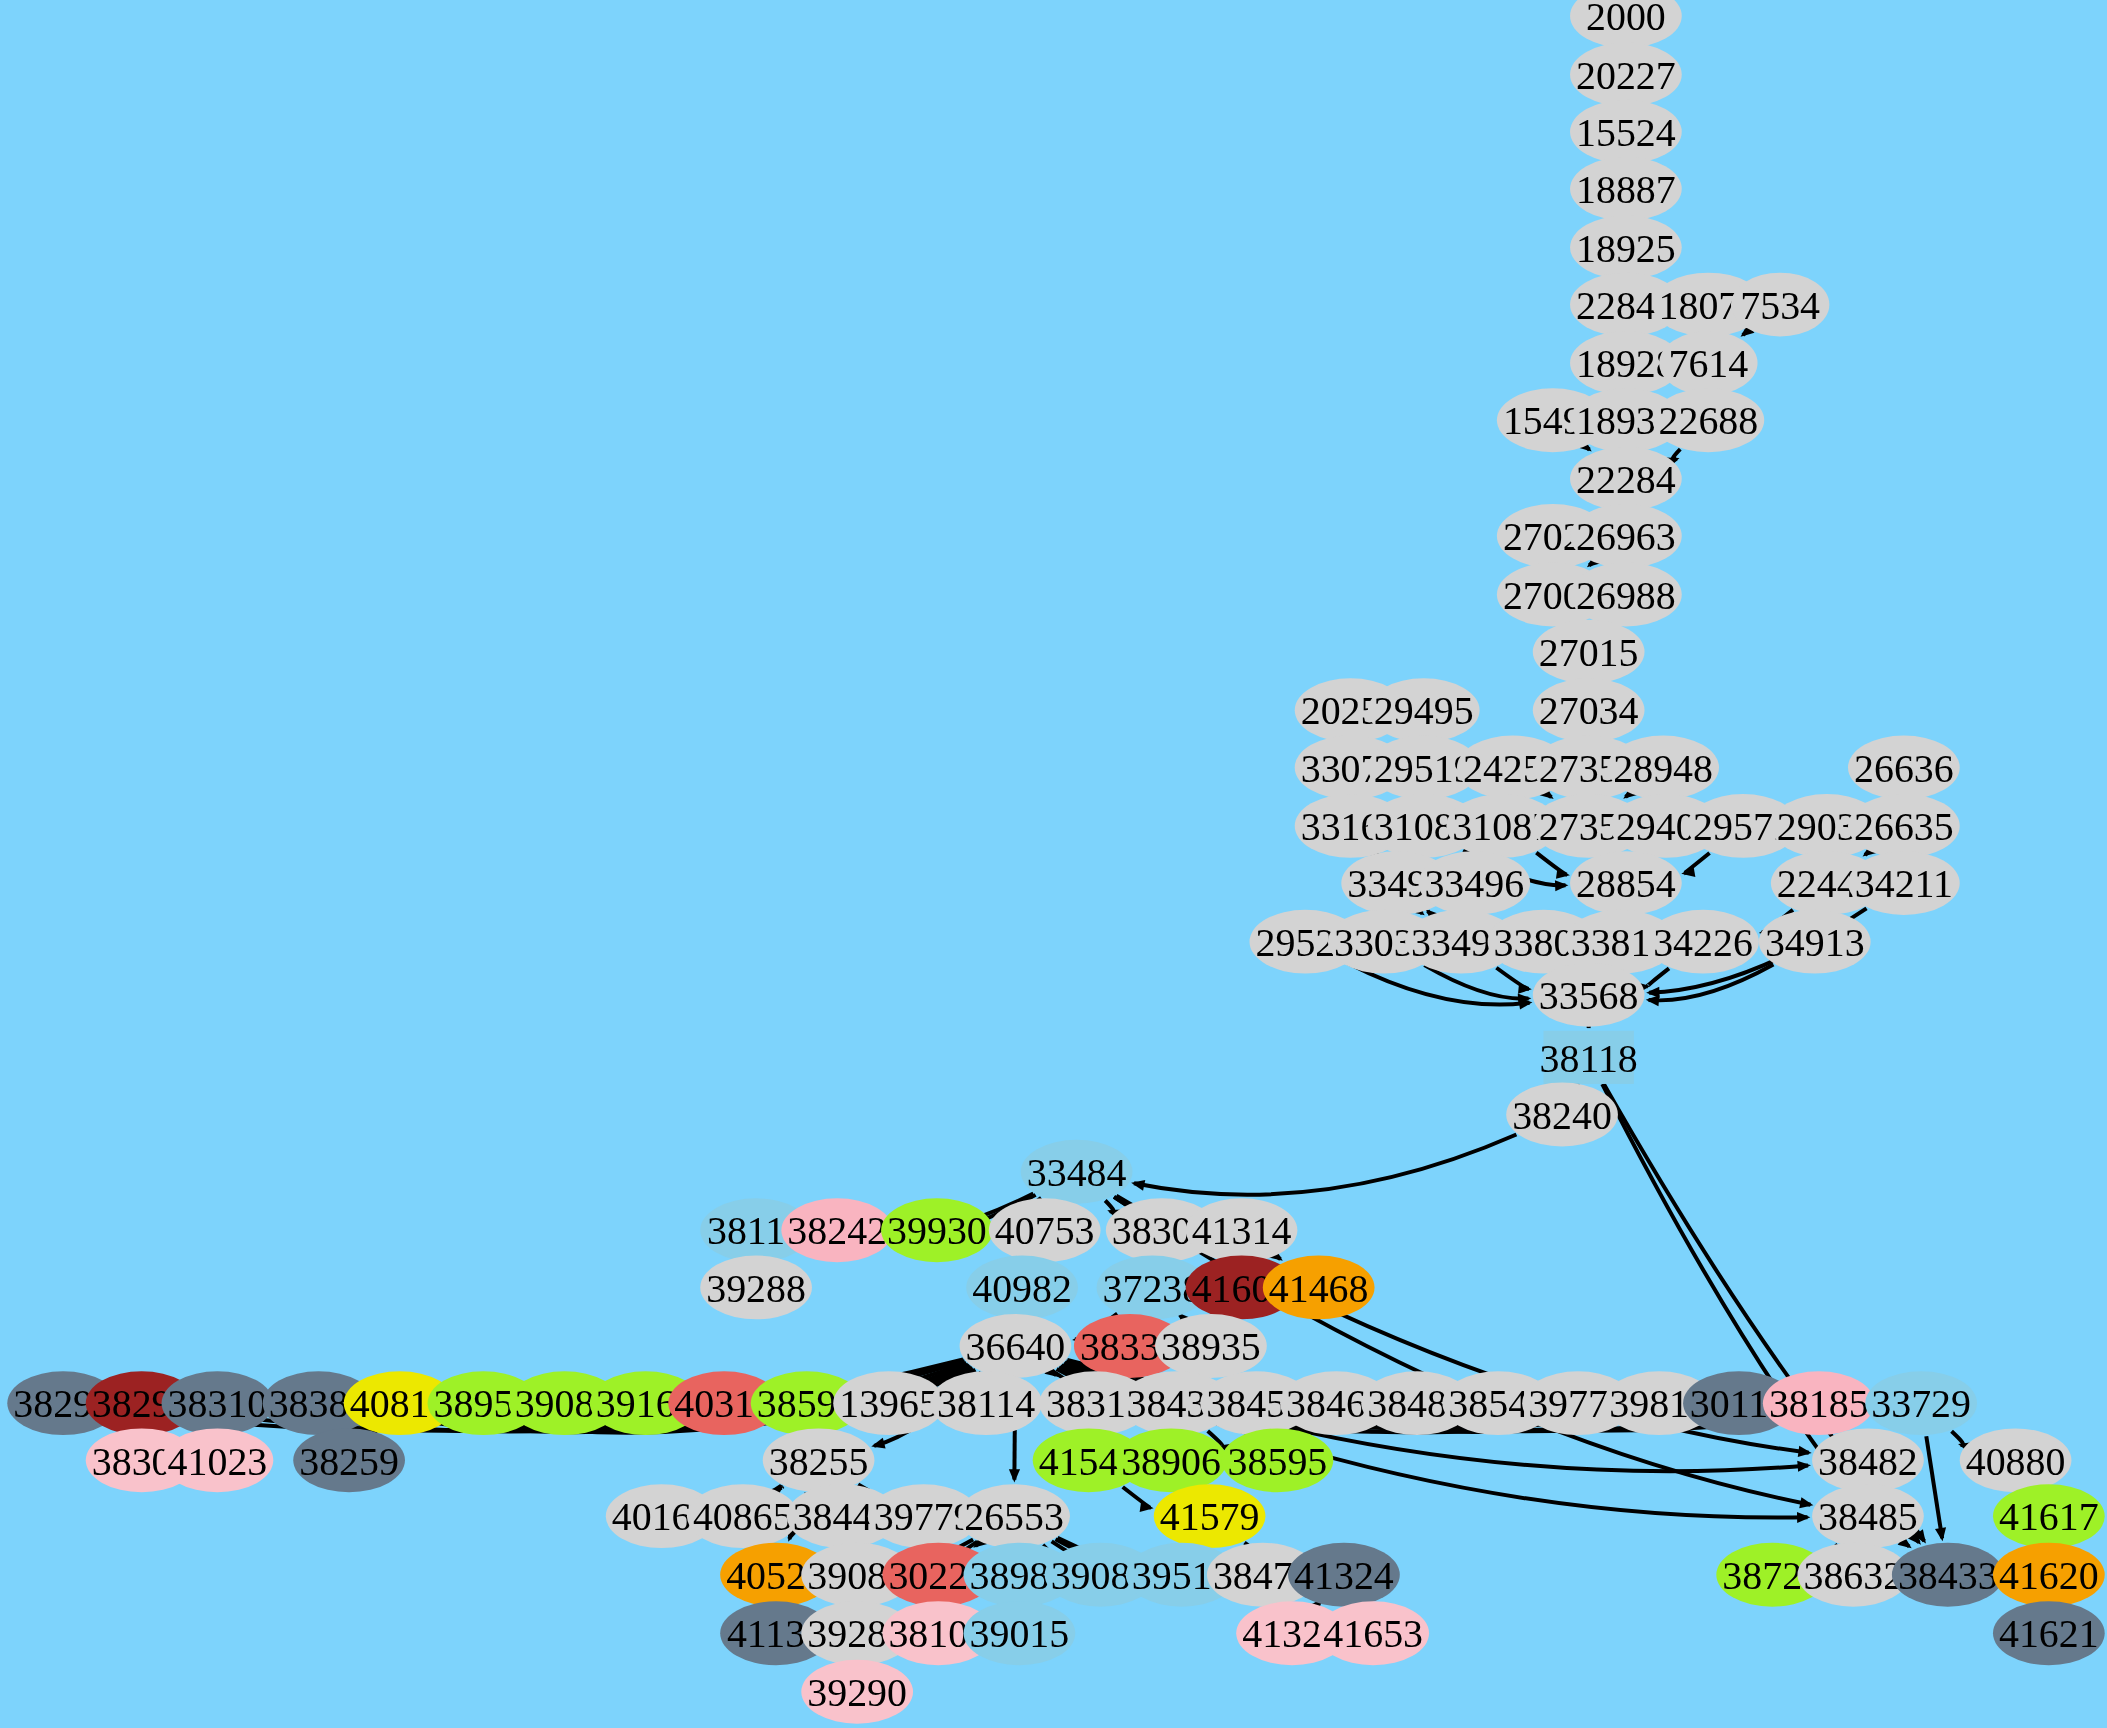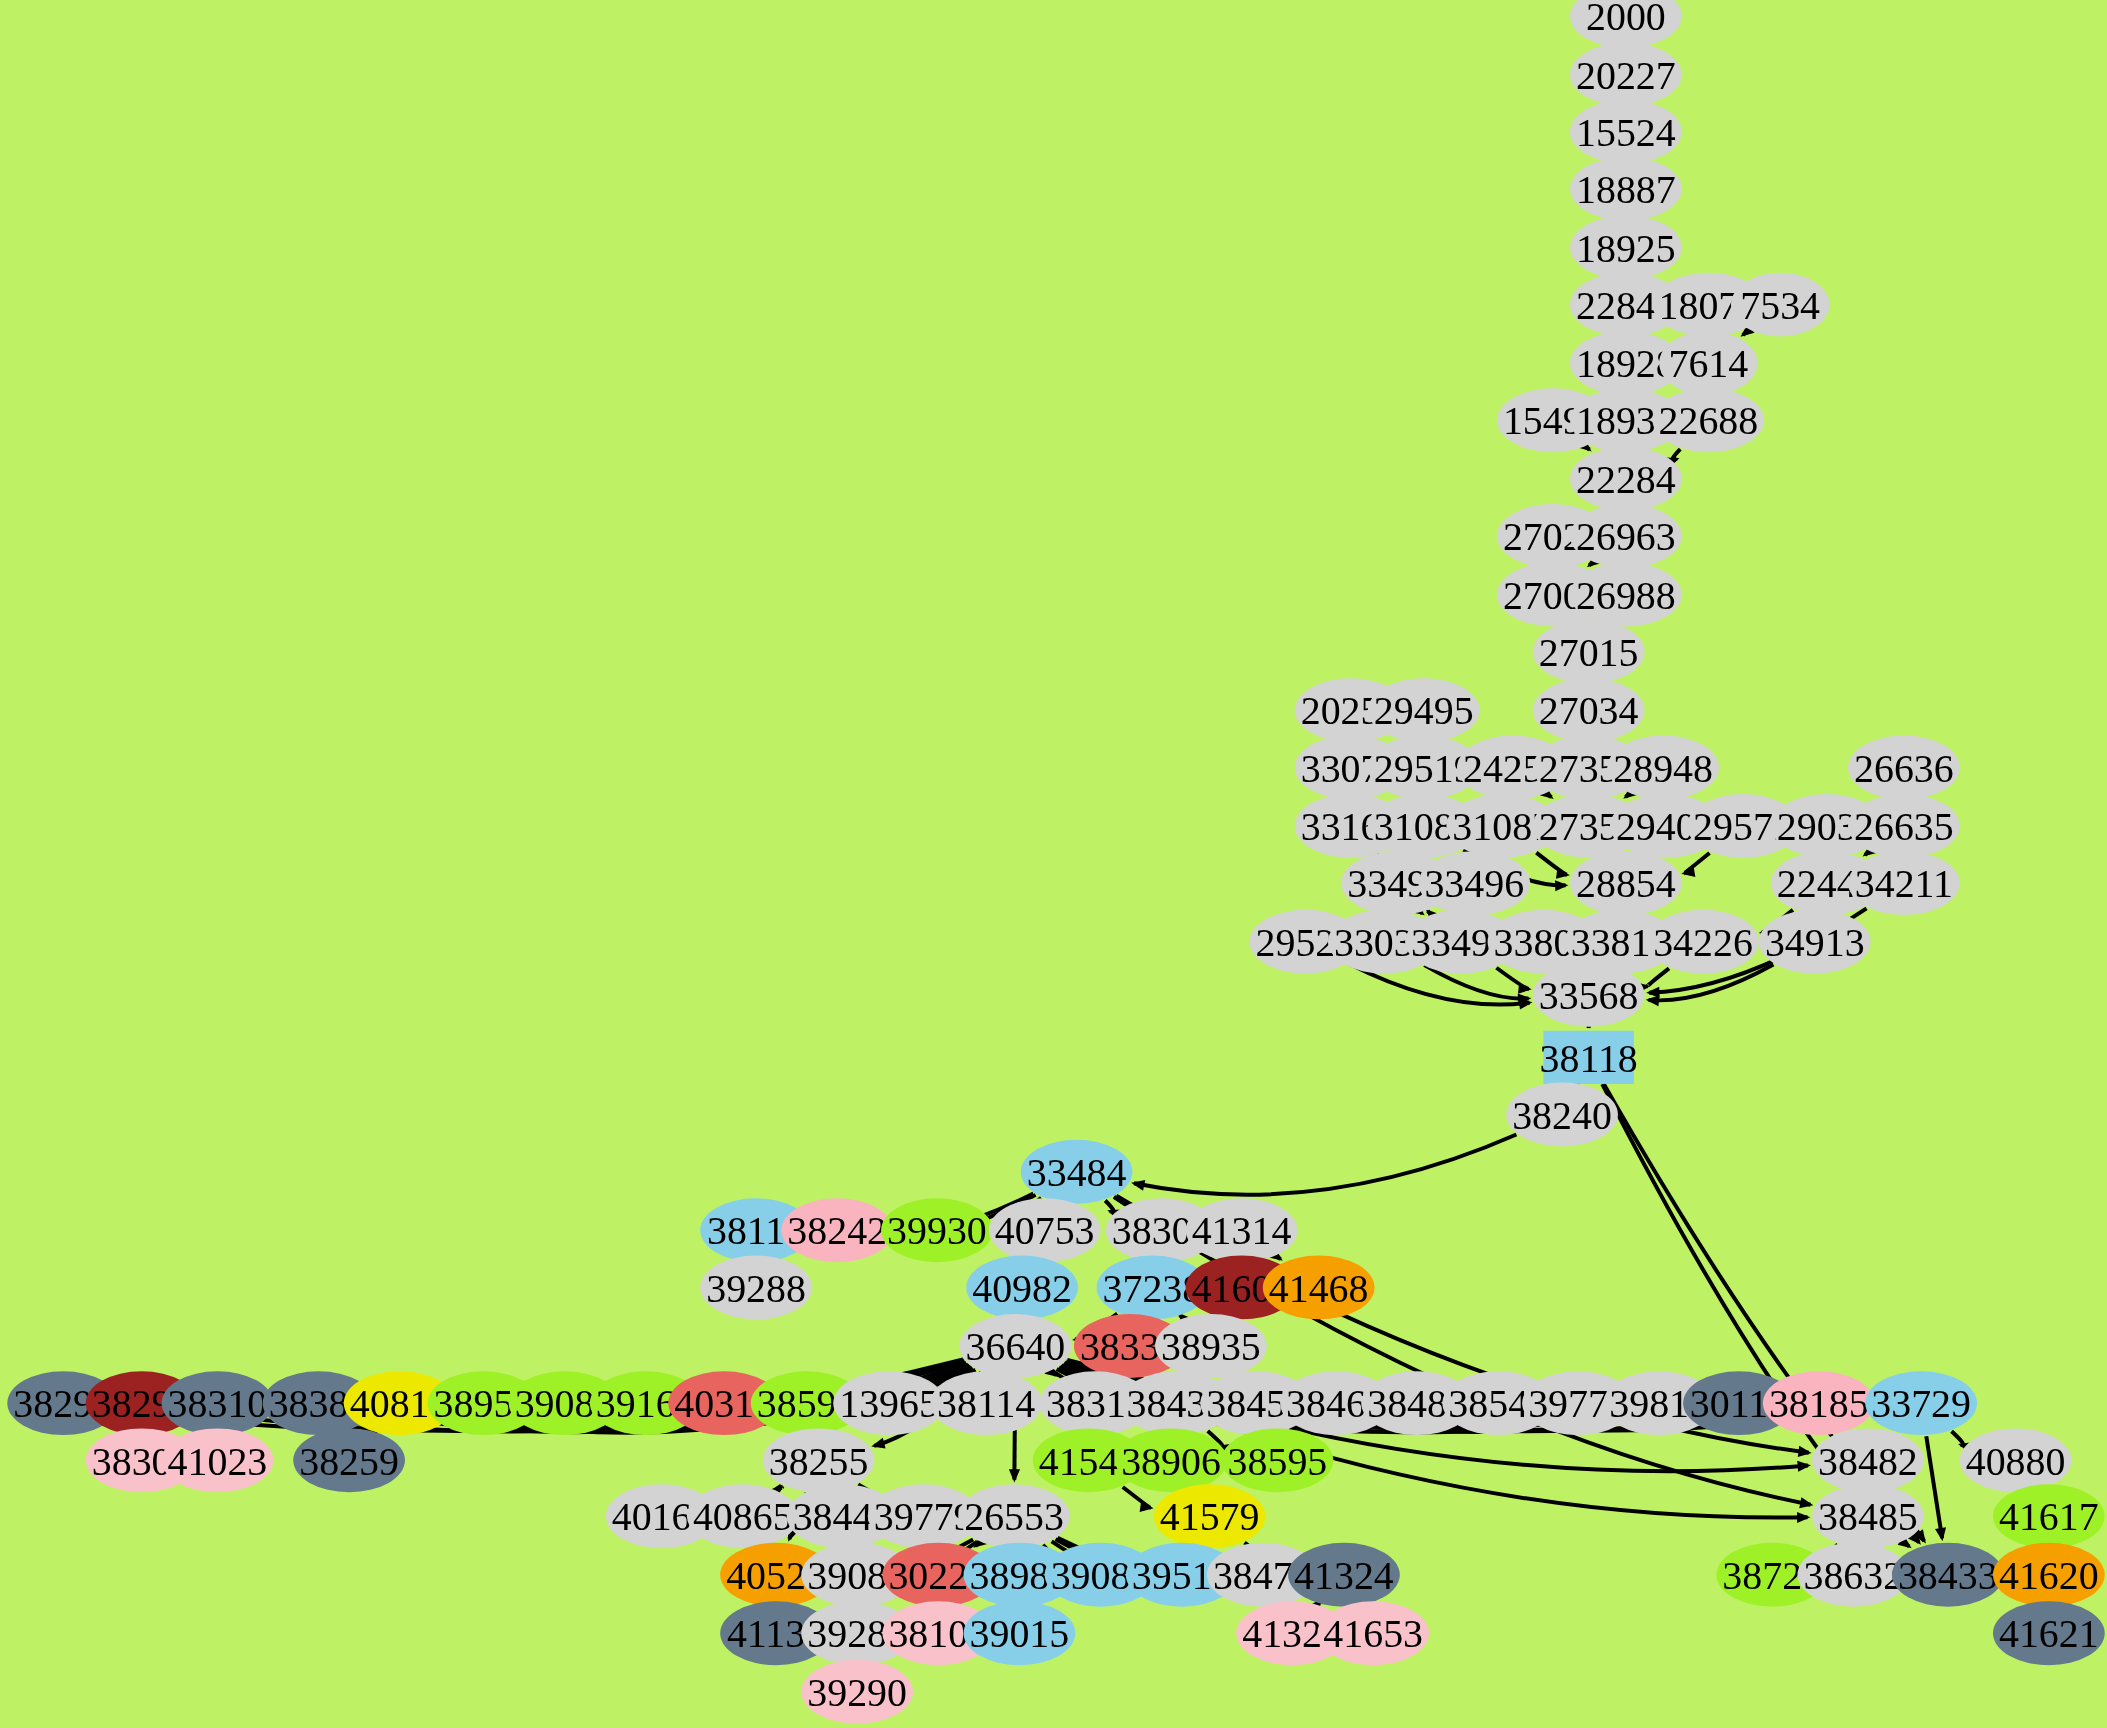--- a/index.html
+++ b/index.html
@@ -7,21 +7,21 @@
     padding: 0;
     background: #ffffff;
   }
   body {
     font-family: "Liberation Serif", "DejaVu Serif", serif;
   }
   #graph-wrap {
     position: relative;
     width: 2108px;
     height: 1729px;
-    background: #bef264;
+    background: #7dd3fc;
     overflow: hidden;
   }
   svg#graph-canvas {
     position: absolute;
     top: 0;
     left: 0;
     width: 2108px;
     height: 1729px;
     display: block;
   }

